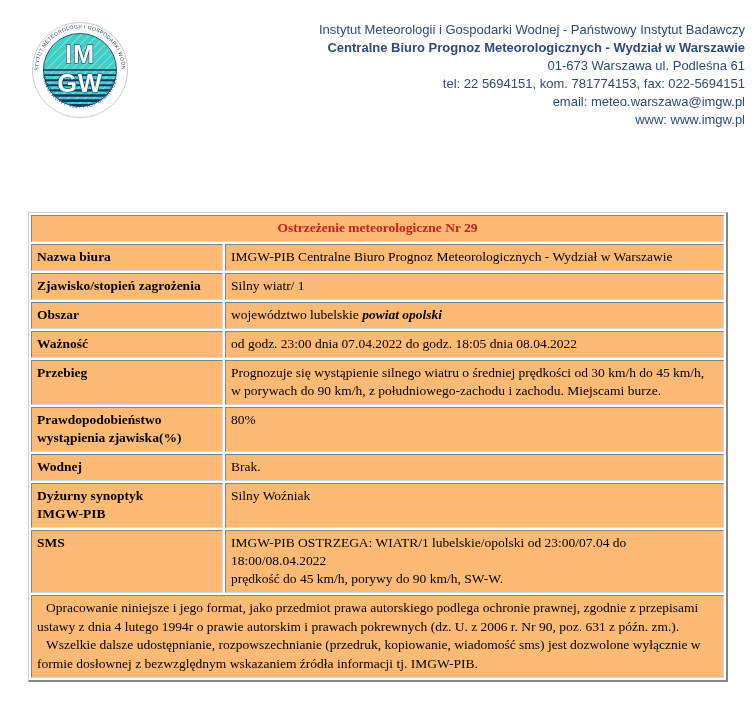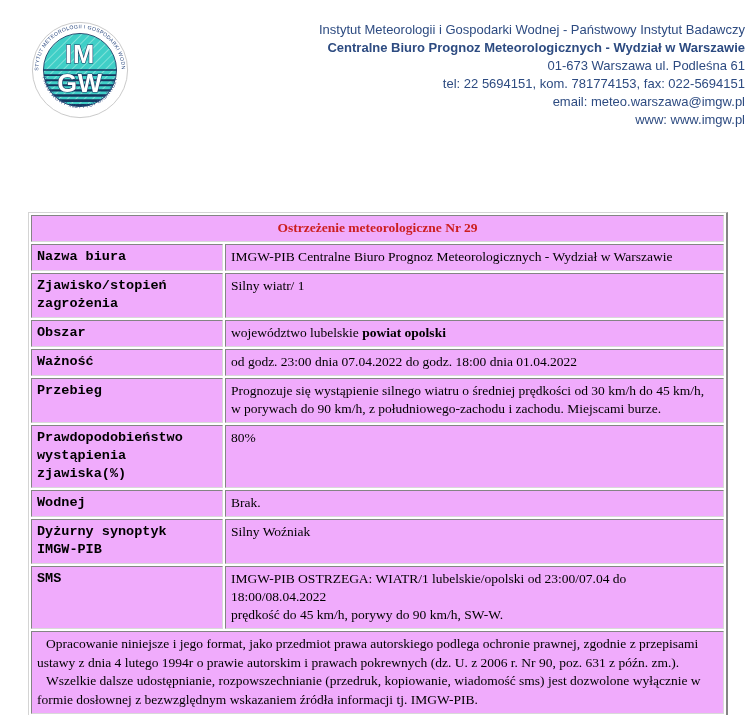--- a/index.html
+++ b/index.html
@@ -49,33 +49,33 @@
     border-width: 1px 2px 2px 1px;
     border-color: #d4d4d4 #848484 #848484 #d4d4d4;
   }
   table.warning td {
     border: 1px solid;
     border-color: #848484 #d9d9d9 #d9d9d9 #848484;
     padding: 3px 5px 4px 5px;
     font-size: 13.5px;
     line-height: 18px;
     vertical-align: top;
-    background: #f0abfc;
+    background: #fdba74;
   }
   td.title-cell {
     text-align: center;
     font-weight: bold;
     font-size: 15.5px;
     color: #cc1f1f;
     padding: 5px 4px;
   }
-  td.lbl { width: 180px; font-weight: bold; font-family: Liberation Mono, monospace; }
+  td.lbl { width: 180px; font-weight: bold; }
   td.val {}
   .line { display: block; }
-  .b { font-weight: bold; }
+  .b { font-weight: bold; font-style: italic; }
   td.foot { padding: 4px 6px 6px 6px; margin-top: 27px; }
   td.foot p { margin: 0; text-indent: 9px; line-height: 18.5px; }
 </style>
 </head>
 <body>
 
 <div class="page">
 
   <div class="logo-wrap">
     <svg viewBox="0 0 120 120" width="102" height="102">
@@ -138,21 +138,21 @@
       <td class="val">Silny wiatr/ 1</td>
     </tr>
 
     <tr>
       <td class="lbl">Obszar</td>
       <td class="val"><span>województwo lubelskie </span><span class="b">powiat opolski</span></td>
     </tr>
 
     <tr>
       <td class="lbl">Ważność</td>
-      <td class="val">od godz. 23:00 dnia 07.04.2022 do godz. 18:00 dnia 01.04.2022</td>
+      <td class="val">od godz. 23:00 dnia 07.04.2022 do godz. 18:05 dnia 08.04.2022</td>
     </tr>
 
     <tr>
       <td class="lbl">Przebieg</td>
       <td class="val">
         <span class="line">Prognozuje się wystąpienie silnego wiatru o średniej prędkości od 30 km/h do 45 km/h,</span>
         <span class="line">w porywach do 90 km/h, z południowego-zachodu i zachodu. Miejscami burze.</span>
       </td>
     </tr>
 

